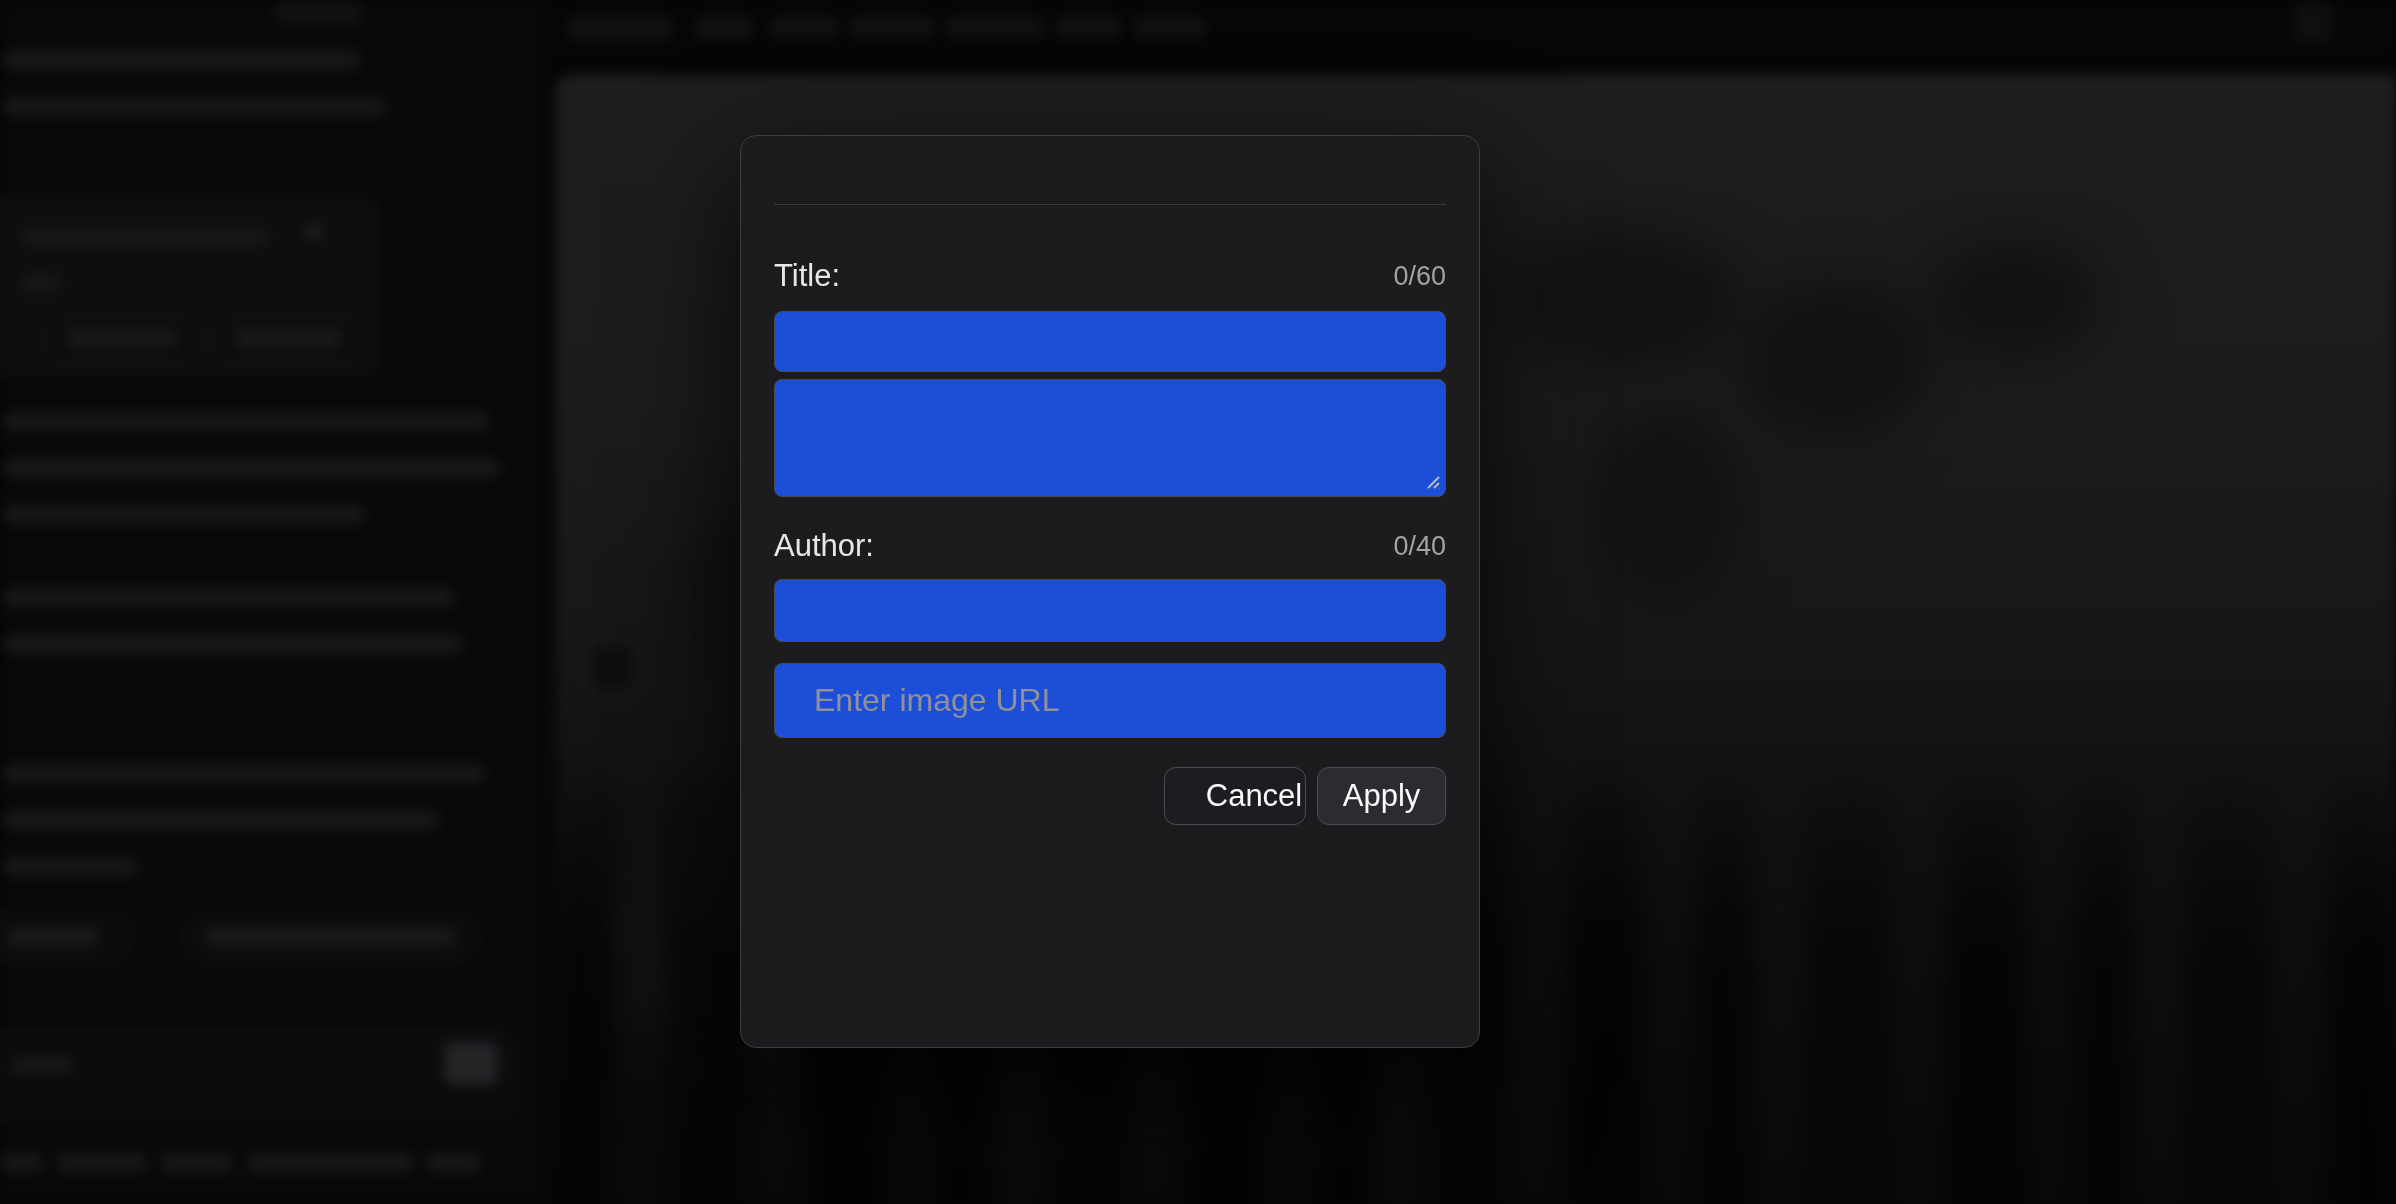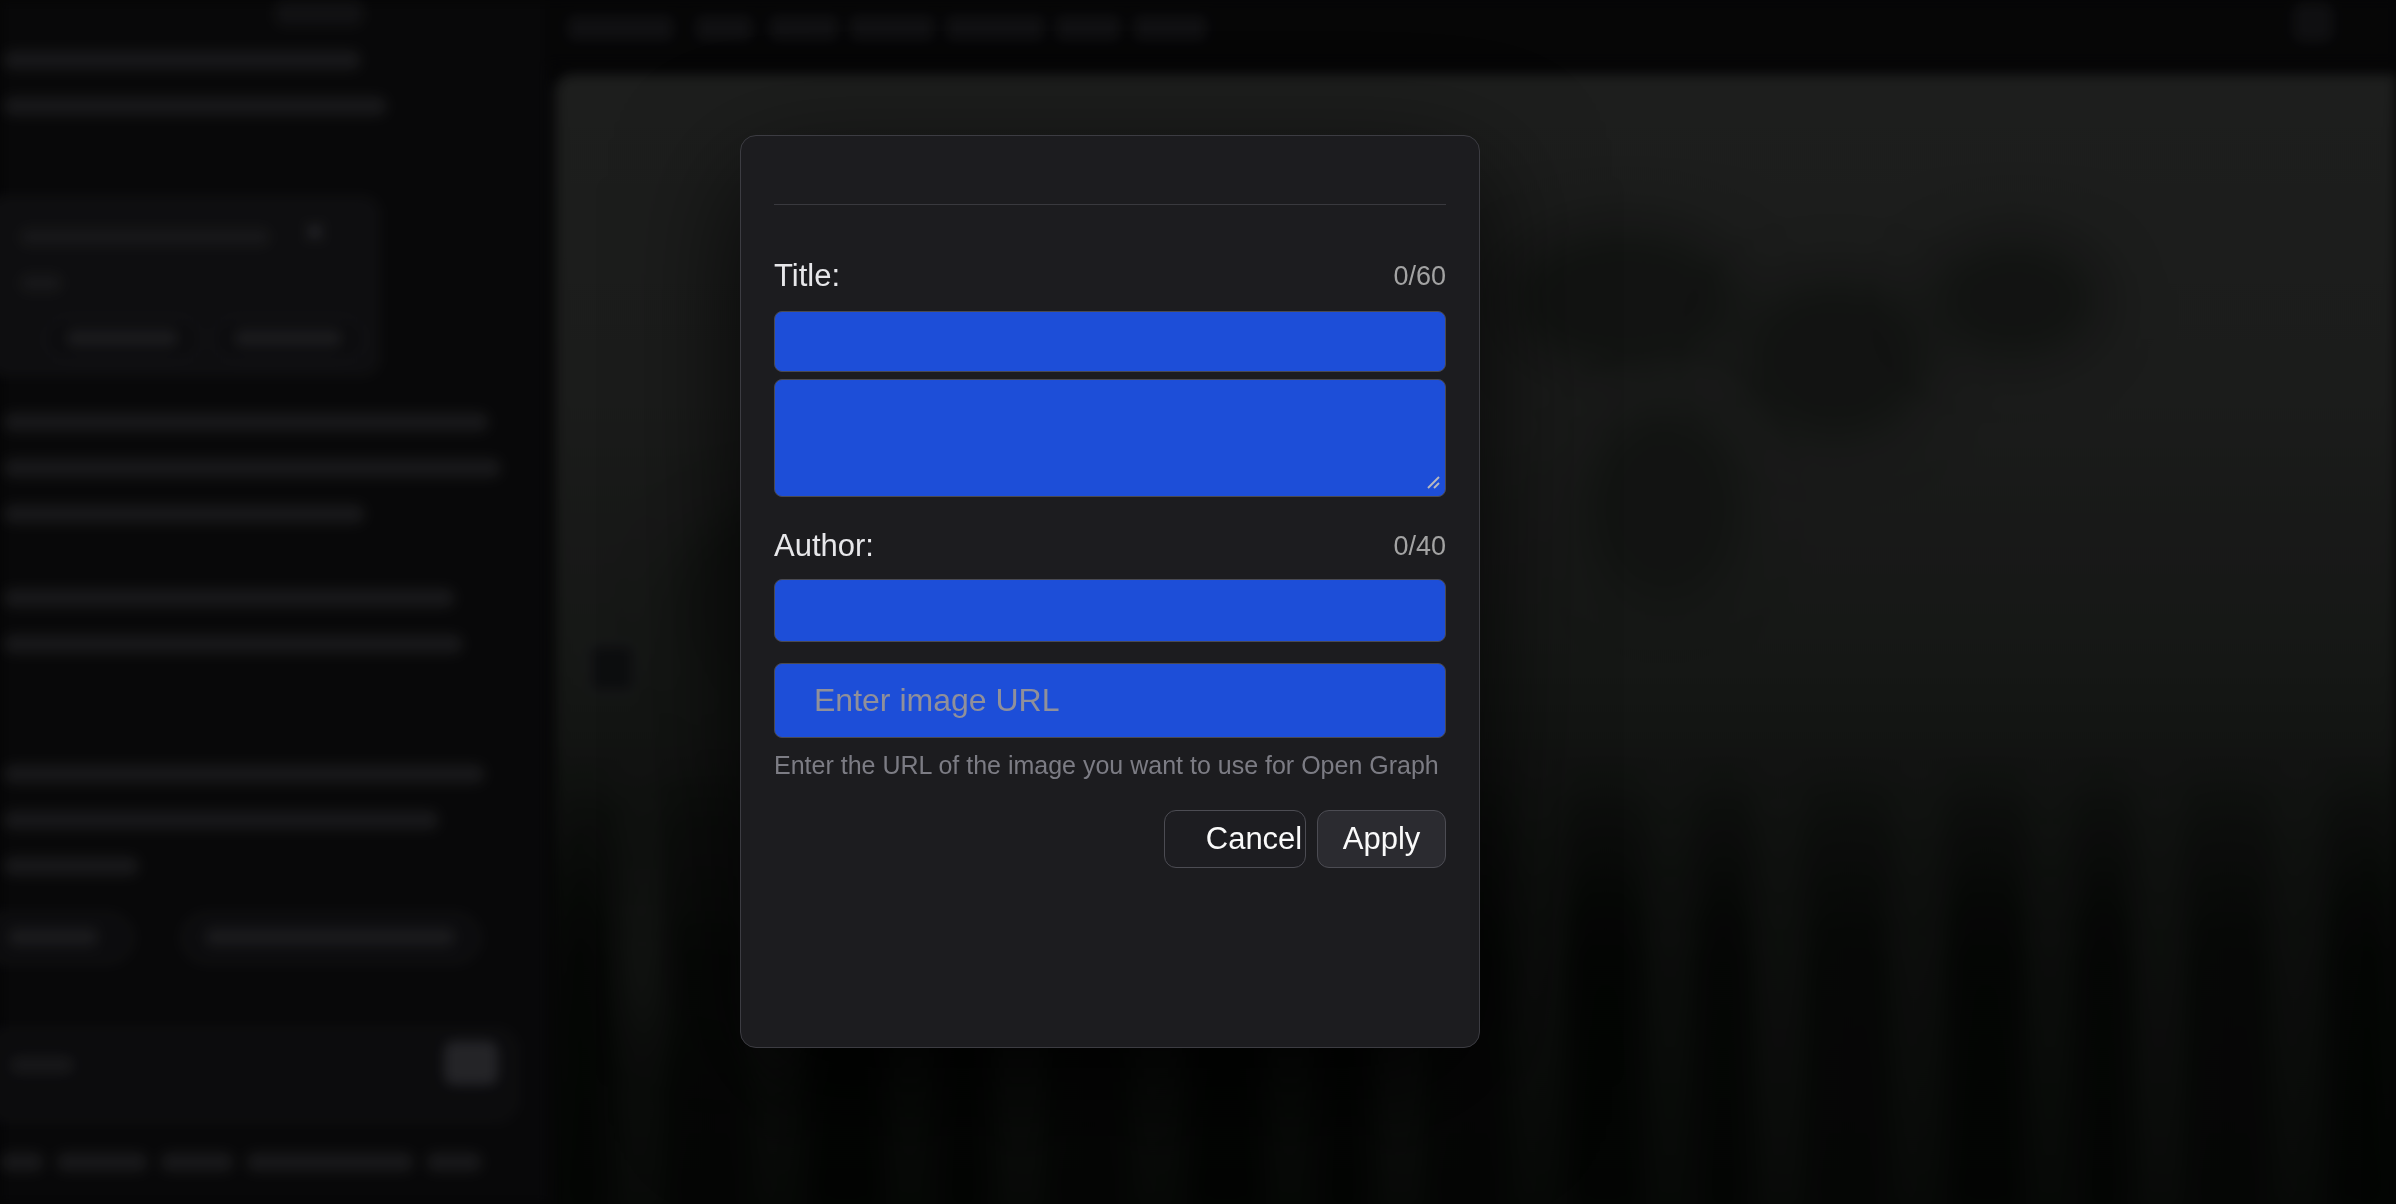--- a/index.html
+++ b/index.html
@@ -172,21 +172,20 @@
       </svg>
     </div>
 
     <div class="mrow row-author">
       <span class="lbl">Author:</span>
       <span class="cnt">0/40</span>
     </div>
     <input class="tinput in-author" type="text" value="" style="">
 
     <input class="tinput in-og" type="text" placeholder="Enter image URL" style="">
-    <div class="helper">Enter the URL of the image you want to use for Open Graph</div>
 
     <div class="btnrow">
       <button class="btn btn-cancel">Cancel</button>
       <button class="btn btn-apply">Apply</button>
     </div>
   </div>
 
 </div>
 
 </body></html>

